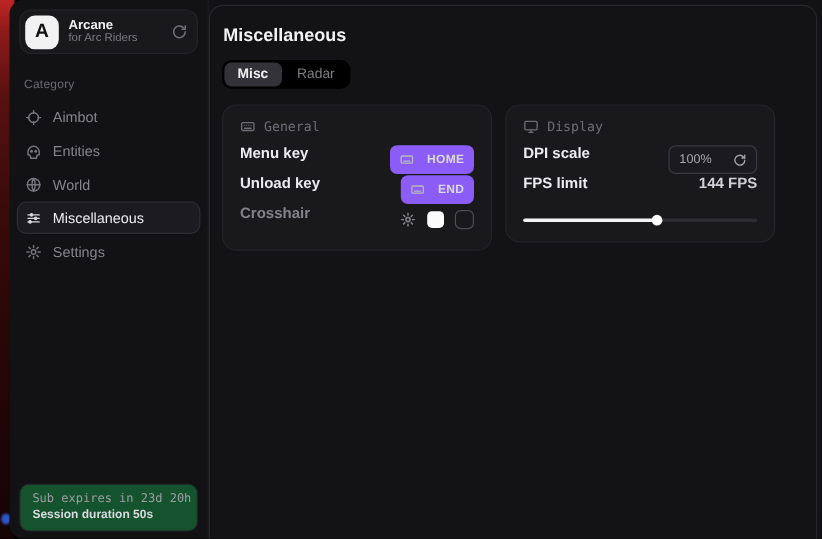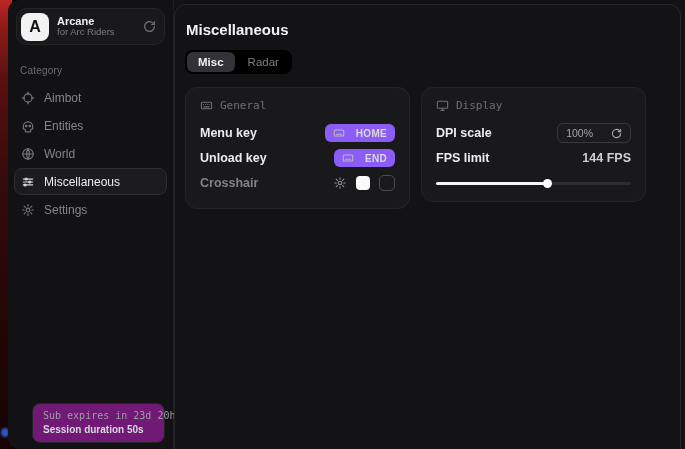--- a/index.html
+++ b/index.html
@@ -59,23 +59,23 @@
     display:flex; align-items:center; gap:9px;
     color:#85858b; font-size:12px; border-radius:8px;
     border:1px solid transparent; cursor:default;
   }
   .nav-item .nico { display:flex; color:#77777d; }
   .nav-item.active {
     background:#1c1c20; border-color:#2d2d32; color:#ededf0;
   }
   .nav-item.active .nico { color:#d8d8dc; }
   .sidebar-footer {
-    position:absolute; left:24px; right:8px; bottom:6px;
+    position:absolute; left:8px; right:8px; bottom:6px;
     border:1px solid #232327; border-radius:8px;
-    background:#701a75; padding:6px 10px 7px 10px;
+    background:#14532d; padding:6px 10px 7px 10px;
   }
   .sub-line1 {
     font-family:"DejaVu Sans Mono", monospace;
     font-size:10px; color:#9d9da3; margin-bottom:3px; white-space:nowrap;
   }
   .sub-line2 { font-size:10px; font-weight:bold; color:#d9d9de; }
   
   .main-wrap { flex:1; position:relative; background:#121214; }
   .main-panel {
     position:absolute; left:0; top:4px; right:4px; bottom:-16px;
@@ -97,21 +97,21 @@
     width:225px; background:#19191c; border:1px solid #242428;
     border-radius:12px; padding:11px 14px 13px 14px;
   }
   .card-header {
     display:flex; align-items:center; gap:7px;
     font-family:"DejaVu Sans Mono", monospace;
     font-size:11px; color:#6e6e75; margin-bottom:9px;
   }
   .card-header .hico { display:flex; color:#6e6e75; }
   .setting-row {
-    display:flex; align-items:center; justify-content:space-between;
+    display:flex; justify-content:space-between;
     height:24px; margin-top:1px;
   }
   .setting-label { font-size:12.5px; font-weight:bold; color:#ececf0; }
   .setting-label.muted { color:#83838a; font-weight:bold; }
   .keybind-btn {
     display:flex; align-items:center; gap:11px;
     background:#8b5cf6; border-radius:6px; padding:3px 8px;
     font-size:10px; font-weight:bold; color:#dadade; letter-spacing:.3px;
     cursor:default;
   }

